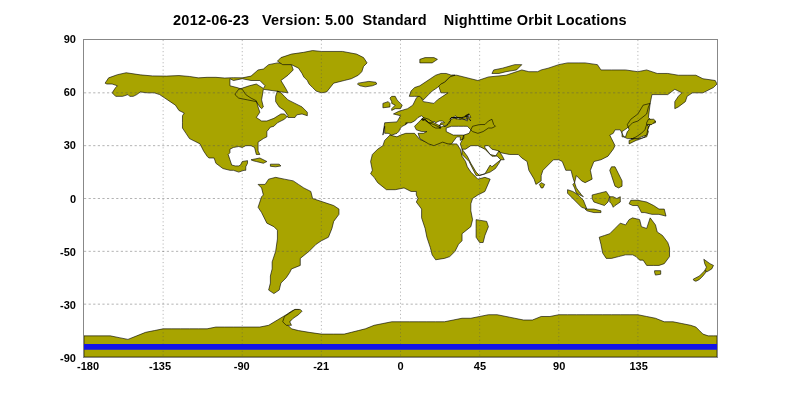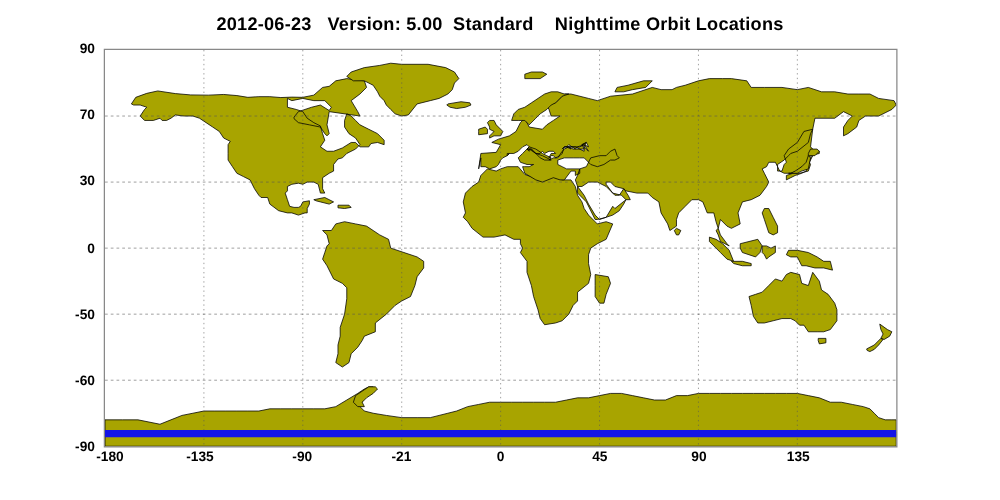--- a/index.html
+++ b/index.html
@@ -28,25 +28,25 @@
   .xlab{transform:translateX(-50%);top:360px;}
 </style>
 </head>
 <body>
 
 <div id="figure">
 
   <div id="title">2012-06-23   Version: 5.00  Standard    Nighttime Orbit Locations</div>
 
   <div class="axis-label ylab" style="top:39px;">90</div>
-  <div class="axis-label ylab" style="top:92.2px;">70</div>
+  <div class="axis-label ylab" style="top:92.2px;">60</div>
   <div class="axis-label ylab" style="top:145.3px;margin-left:39px;">30</div>
   <div class="axis-label ylab" style="top:198.5px;">0</div>
   <div class="axis-label ylab" style="top:251.7px;">-50</div>
-  <div class="axis-label ylab" style="top:304.8px;">-60</div>
+  <div class="axis-label ylab" style="top:304.8px;">-30</div>
   <div class="axis-label ylab" style="top:358px;">-90</div>
 
   <div class="axis-label xlab" style="left:88px;">-180</div>
   <div class="axis-label xlab" style="left:160px;">-135</div>
   <div class="axis-label xlab" style="left:241.8px;">-90</div>
   <div class="axis-label xlab" style="left:321.1px;">-21</div>
   <div class="axis-label xlab" style="left:400.5px;">0</div>
   <div class="axis-label xlab" style="left:479.9px;">45</div>
   <div class="axis-label xlab" style="left:559.2px;">90</div>
   <div class="axis-label xlab" style="left:638.6px;">135</div>

